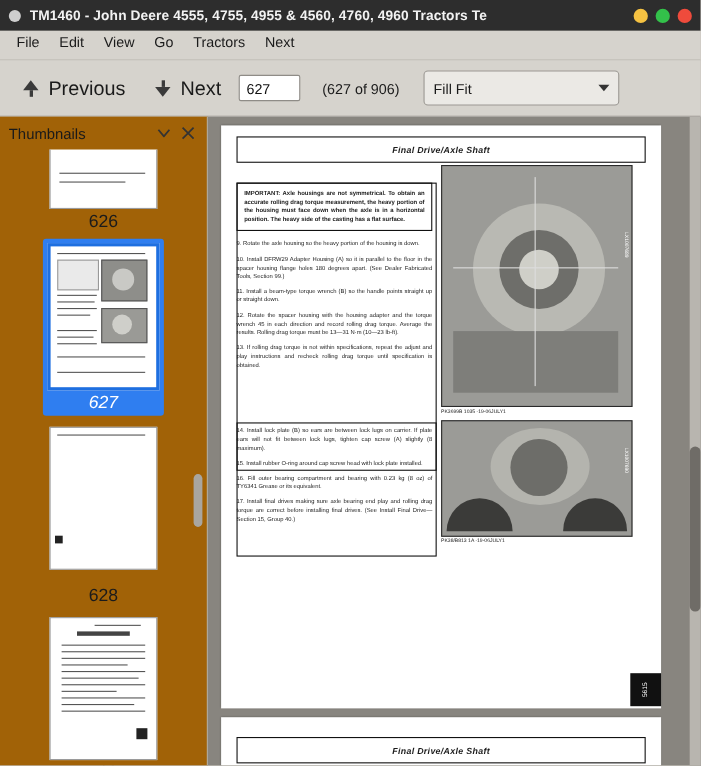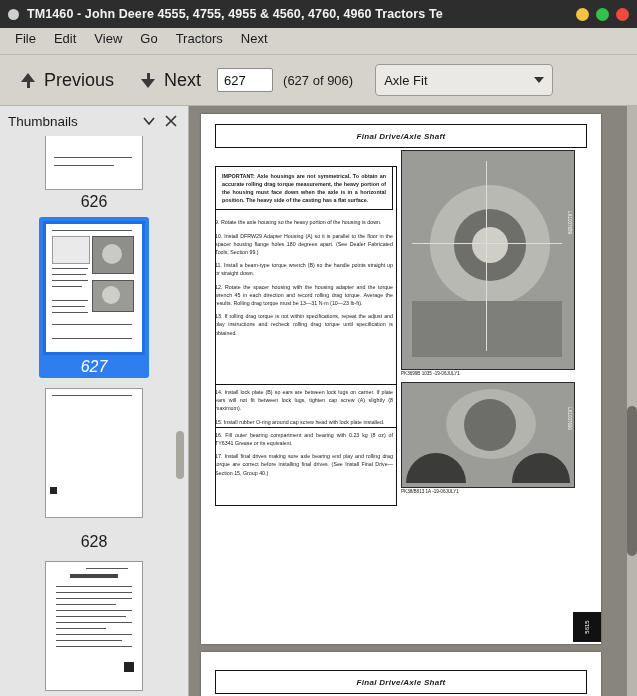--- a/index.html
+++ b/index.html
@@ -50,34 +50,34 @@
   .arrow-up{border-bottom:9px solid #3a3a3a;}
   .arrow-dn{border-top:9px solid #3a3a3a;}
   .arrow-wrap{display:flex;flex-direction:column;align-items:center;justify-content:center;width:20px;}
   .arrow-stem{width:3px;height:6px;background:#3a3a3a;}
 
   .page-input{
     width:56px;height:24px;border:1px solid #8f8c87;background:#fff;border-radius:2px;
     font-size:13px;padding:0 6px;font-family:"Liberation Sans",sans-serif;color:#111;
     box-sizing:border-box;
   }
-  .page-of{font-size:13px;color:#1b1b1b;margin-left:2px;}
+  .page-of{font-size:13px;color:#1b1b1b;margin-left:12px;}
   .zoom-select{
     margin-left:14px;width:160px;height:30px;background:#ebe9e5;
     border:1px solid #9b9893;border-radius:4px;display:flex;align-items:center;
     padding:0 8px;justify-content:space-between;font-size:13px;
   }
   .chev{width:0;height:0;border-left:5px solid transparent;border-right:5px solid transparent;border-top:6px solid #333;}
 
   
   .body{flex:1 1 auto;display:flex;min-height:0;}
 
   
   .sidebar{
-    width:188px;flex:0 0 188px;background:#e5e5e5;display:flex;flex-direction:column;
+    width:188px;flex:0 0 188px;background:#a16207;display:flex;flex-direction:column;
     border-right:1px solid #b5b2ac;min-height:0;
   }
   .side-head{
     height:30px;flex:0 0 30px;display:flex;align-items:center;padding:0 8px;gap:4px;
   }
   .side-title{font-size:13.5px;flex:1 1 auto;}
   .side-icon{width:18px;height:18px;display:flex;align-items:center;justify-content:center;}
   .thumbs{
     flex:1 1 auto;overflow:hidden;position:relative;
     padding-top:2px;
@@ -175,21 +175,21 @@
     <div class="tb-btn">
       <span class="arrow-wrap">
         <span class="arrow-stem"></span>
           <span class="arrow-dn"></span>
       </span>
       <span class="tb-label">Next</span>
     </div>
     <input class="page-input" value="627" style="">
     <span class="page-of">(627 of 906)</span>
     <div class="zoom-select">
-      <span>Axle Fit</span>
+      <span>Fill Fit</span>
       <span class="chev"></span>
     </div>
   </div>
 
   <div class="body">
 
     <div class="sidebar">
       <div class="side-head">
         <span class="side-title">Thumbnails</span>
         <span class="side-icon">

